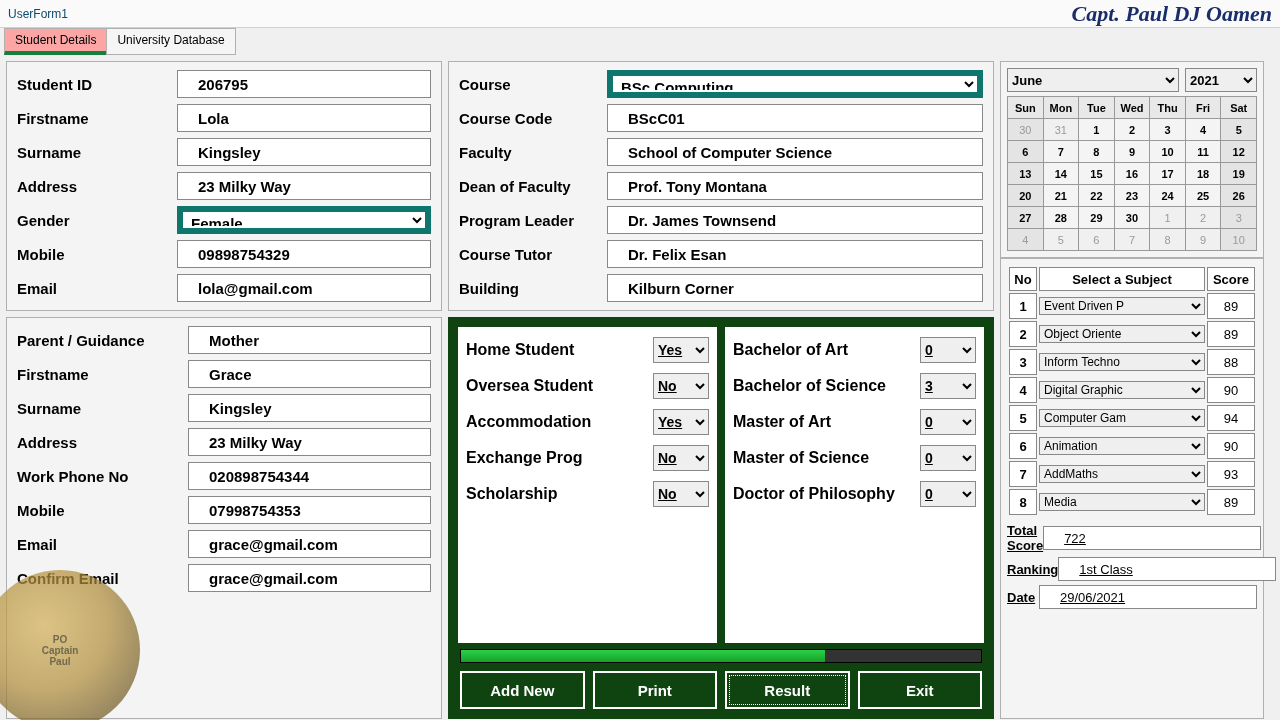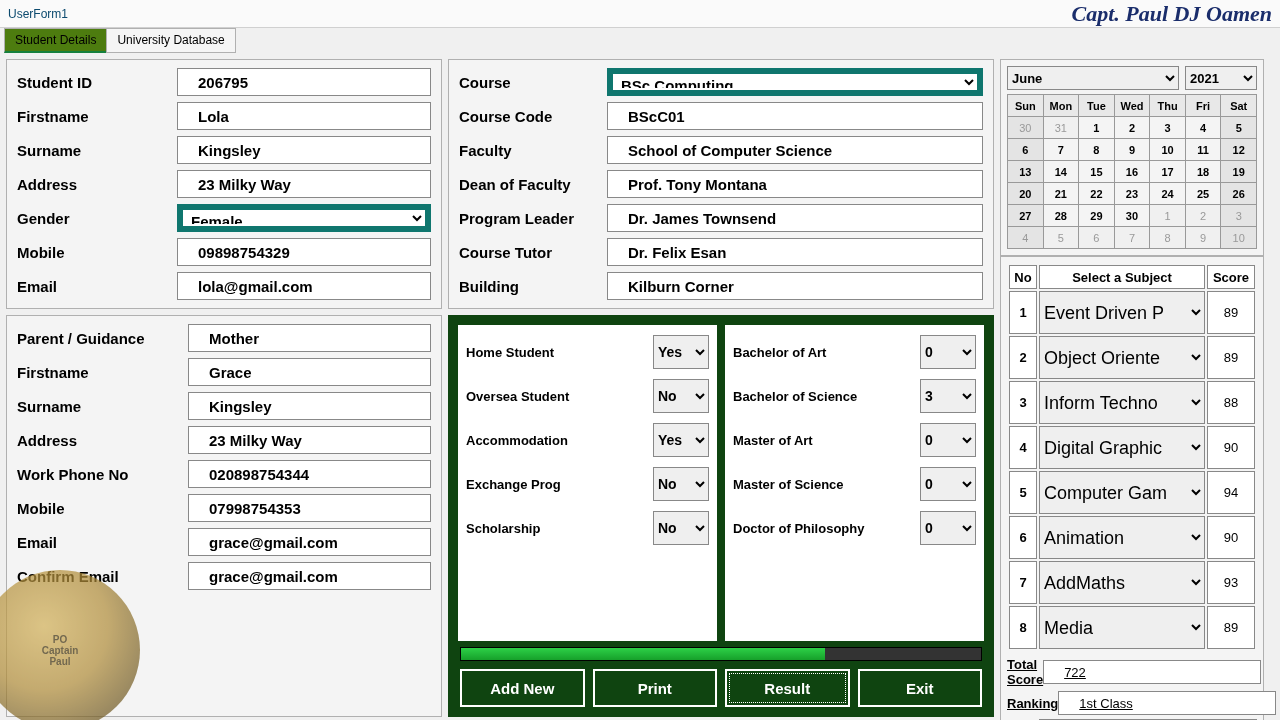--- a/index.html
+++ b/index.html
@@ -2,38 +2,38 @@
 <html><head>
 <meta charset="utf-8">
 <style>
 * { box-sizing: border-box; margin: 0; padding: 0; }
 body { font-family: Arial, sans-serif; font-size: 13px; background: #f0f0f0; width: 1280px; height: 720px; overflow: hidden; position: relative; }
 .titlebar { height: 28px; display: flex; align-items: center; justify-content: space-between; padding: 0 8px; background: #fafafa; border-bottom: 1px solid #d0d0d0; }
 .form-title { color: #0c4a6e; font-size: 12px; }
 .brand { font-family: 'Times New Roman', serif; font-style: italic; font-weight: bold; font-size: 22px; color: #1a2d6b; }
 .tabs { display: flex; padding-left: 4px; }
 .tab { padding: 4px 10px; font-size: 12px; border: 1px solid #b0b0b0; background: #f5f5f5; margin-right: -1px; cursor: pointer; }
-.tab.active { background: #4d7c0f; border-bottom: 2px solid #15803d; text-align: right; }
+.tab.active { background: #fca5a5; border-bottom: 4px solid #15803d; text-align: right; }
 .content { display: flex; padding: 6px; gap: 6px; height: calc(100% - 50px); }
 .col-left { width: 436px; display: flex; flex-direction: column; gap: 6px; }
 .col-mid { width: 546px; display: flex; flex-direction: column; gap: 6px; }
 .col-right { width: 264px; display: flex; flex-direction: column; }
 .groupbox { border: 1px solid #b0b0b0; background: #f4f4f4; padding: 8px 10px; }
 .field-row { display: flex; align-items: center; margin-bottom: 6px; min-height: 28px; }
 .field-label { font-weight: bold; font-size: 15px; width: 160px; }
 .col-mid .field-label { width: 148px; }
 .field-input { flex: 1; height: 28px; border: 1px solid #888; background: #fff; padding: 2px 20px; font-size: 15px; font-weight: bold; font-family: inherit; }
 .field-select { flex: 1; height: 28px; border: 6px solid #0f766e; background: #fff; padding: 2px 4px; font-size: 15px; font-weight: bold; font-family: inherit; }
 
 .dark-panel { border: 4px solid #0f4410; background: #0f4410; padding: 4px; display: flex; flex-direction: column; gap: 4px; flex: 1; }
 .dark-top { display: flex; gap: 4px; flex: 1; }
 .dark-box { background: #fff; border: 2px solid #0f4410; padding: 10px 8px; flex: 1; }
 .dark-row { display: flex; align-items: center; justify-content: space-between; margin-bottom: 10px; }
-.dark-row label { font-weight: bold; font-size: 13px; }
-.mini-select { width: 56px; height: 34px; border: 1px solid #888; font-weight: bold; font-size: 14px; }
+.dark-row label { font-weight: bold; font-size: 16px; }
+.mini-select { width: 56px; height: 26px; border: 1px solid #888; font-weight: bold; font-size: 14px; text-decoration: underline; }
 .progress-wrap { padding: 0 4px; }
 .progress { height: 14px; background: #333; border: 1px solid #000; position: relative; }
 .progress-fill { height: 100%; background: linear-gradient(#2dd047,#16a02a); width: 70%; }
 .btn-row { display: flex; gap: 8px; padding: 4px 4px 2px; }
 .big-btn { flex: 1; height: 38px; background: #0f4410; color: #fff; border: 2px solid #fff; font-weight: bold; font-size: 15px; cursor: pointer; }
 .big-btn.active { outline: 1px dotted #fff; outline-offset: -5px; }
 
 .cal-header { display: flex; gap: 6px; margin-bottom: 4px; }
 .cal-select { flex: 1; height: 24px; border: 1px solid #888; font-size: 13px; font-weight: bold; }
 .cal-select.year { width: 72px; flex: none; }
@@ -42,21 +42,21 @@
 .calendar th { background: #e8e8e8; font-weight: bold; }
 .calendar td.dim { color: #999; background: #f0f0f0; }
 .calendar td.curr { font-weight: bold; }
 .calendar td.sat { background: #e4e4e4; }
 .calendar td.sun { background: #e4e4e4; }
 
 .subj-table { width: 100%; border-collapse: separate; border-spacing: 2px; }
 .subj-table th { border: 1px solid #888; background: #fff; font-weight: bold; font-size: 13px; height: 24px; }
 .subj-table td { height: 26px; }
 .subj-no { border: 1px solid #888; background: #fff; text-align: center; font-weight: bold; width: 28px; }
-.subj-sel { width: 100%; height: 43px; border: 1px solid #888; font-size: 18px; }
+.subj-sel { width: 100%; height: 18px; border: 1px solid #888; font-size: 12px; }
 .subj-score { border: 1px solid #888; background: #fff; text-align: center; width: 48px; font-size: 13px; }
 .totals { margin-top: 6px; }
 .totals .field-row { min-height: 24px; margin-bottom: 4px; text-decoration: underline; }
 .totals .field-label { font-size: 13px; width: 90px; }
 .totals .field-input { height: 24px; font-size: 13px; font-weight: normal; }
 
 .watermark { position: absolute; left: -20px; bottom: -10px; width: 160px; height: 160px; border-radius: 50%; background: radial-gradient(circle at 40% 35%, #d2b057 0%, #b08c38 45%, #6b5520 80%); opacity: 0.7; z-index: 0; display:flex; align-items:center; justify-content:center; flex-direction:column; color:#3b2d0a; font-size:10px; font-weight:bold;}
 </style>
 </head>
 <body>

